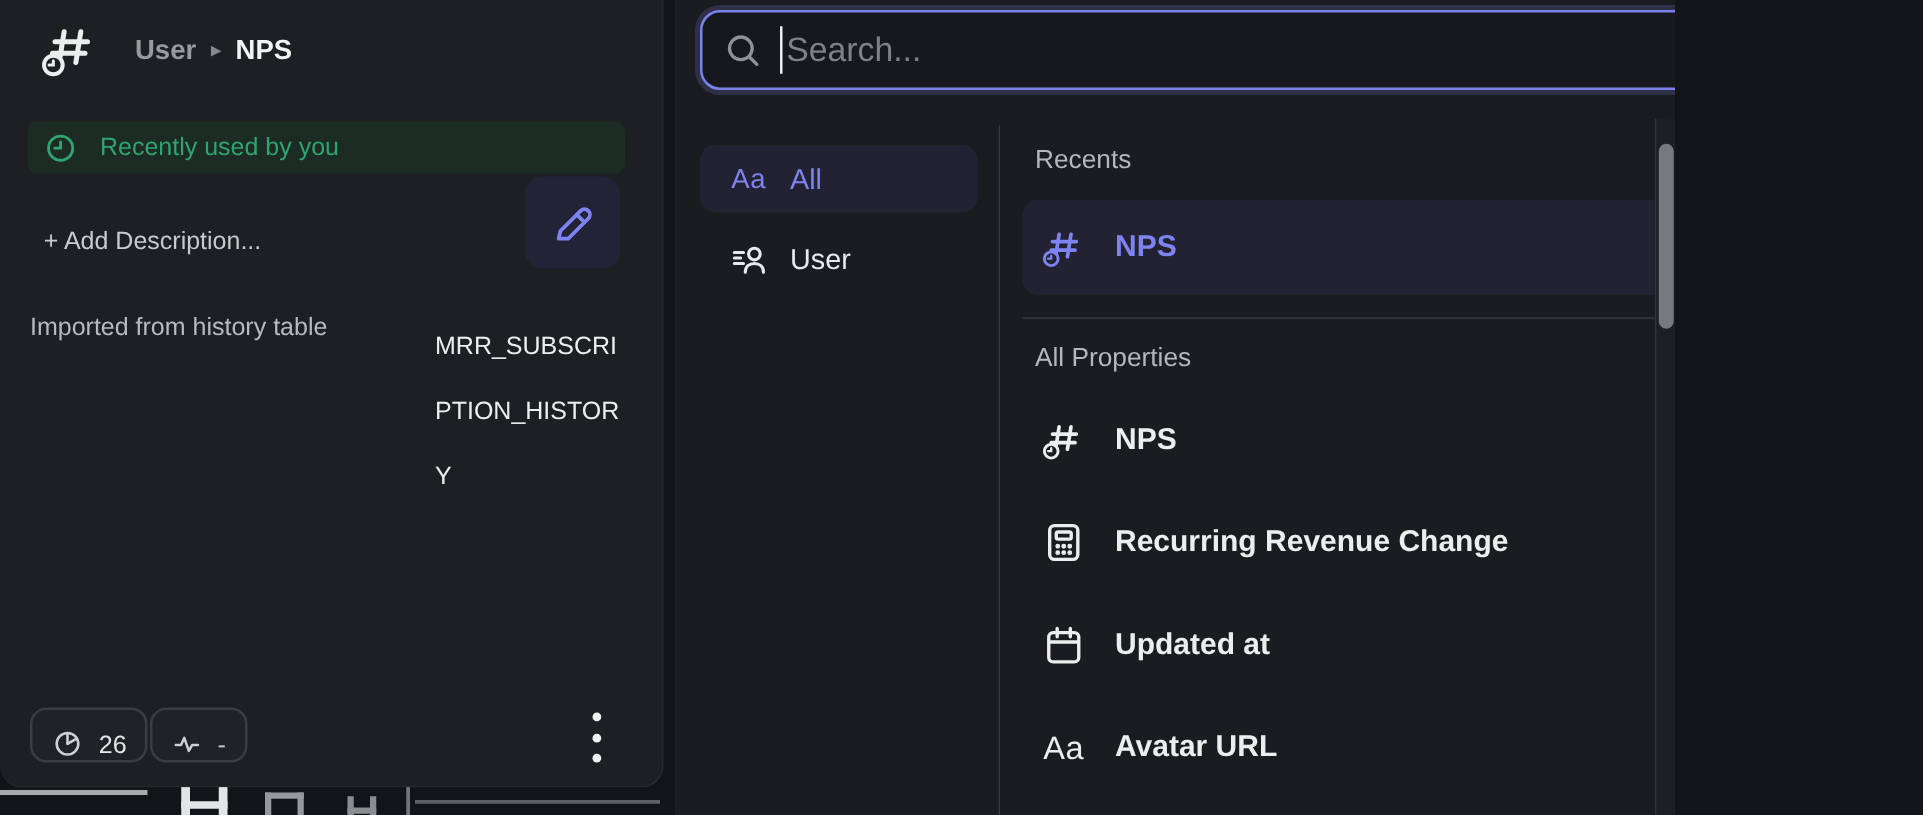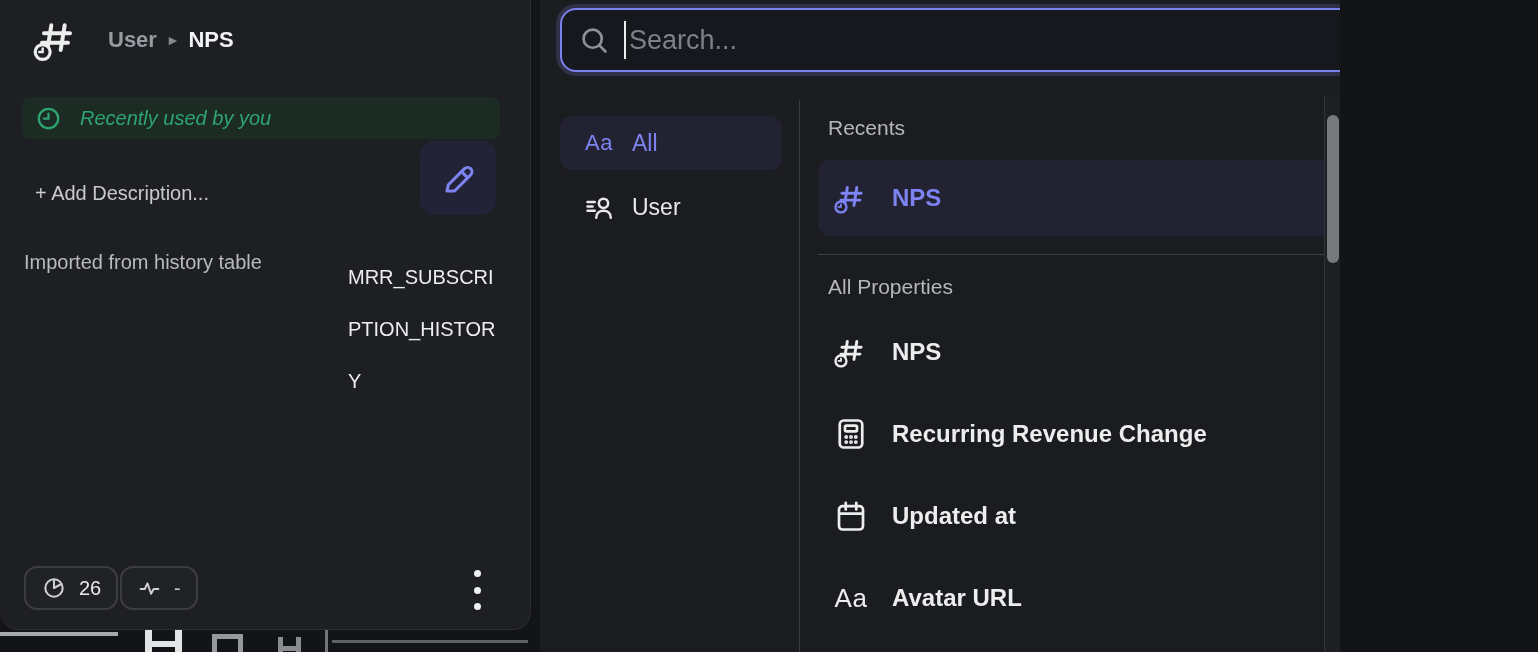--- a/index.html
+++ b/index.html
@@ -14,33 +14,33 @@
 
   .lp-header { position:absolute; left:32px; top:16px; display:flex; align-items:center; gap:28px; }
   .hash-icon { position:relative; color:#eceded; }
   .breadcrumb { display:flex; align-items:center; gap:12px; font-size:22px; font-weight:600; }
   .crumb-parent { color:#979aa0; }
   .crumb-sep { color:#85888e; font-size:15px; }
   .crumb-current { color:#f2f3f5; font-weight:700; }
 
   .badge { position:absolute; left:22px; top:97px; width:478px; height:42px;
     background:#1c2b23; border-radius:8px; display:flex; align-items:center; gap:18px;
-    padding:0 13px; color:#2ea571; font-size:20px;font-style:italic; }
+    padding:0 13px; color:#2ea571; font-size:20px; }
 
   .add-desc { position:absolute; left:35px; top:182px; font-size:20px; color:#c9cacd; }
 
   .pencil-btn { position:absolute; left:420px; top:141px; width:76px; height:74px;
     border-radius:14px; background:#222336; display:flex; align-items:center; justify-content:center;
     color:#7d84f2; cursor:pointer; }
 
   .imported { position:absolute; left:24px; top:251px; width:482px; display:flex; align-items:flex-start; }
   .imported-label { flex:1; color:#b8babe; font-size:20px; }
   .imported-value { width:158px; color:#eceded; font-size:20px; line-height:52px; word-break:break-all; }
 
-  .pill { position:absolute; top:566px; height:44px; display:flex; align-items:center; gap:12px;
+  .pill { position:absolute; top:566px; height:44px; display:flex; align-items:flex-end; gap:12px;
     padding:0 15px; border:2px solid #3c3d41; border-radius:13px; color:#e8e9eb; font-size:20px;
     background:#212226; cursor:pointer; }
   .pill-count { left:24px; }
   .pill-trend { left:120px; color:#c3c5c8; }
   .pill .icn { color:#cfd0d3; display:flex; }
 
   .kebab { position:absolute; left:468px; top:570px; width:18px; height:40px; display:flex;
     flex-direction:column; align-items:center; justify-content:space-between; cursor:pointer; }
   .kebab i { width:7px; height:7px; border-radius:50%; background:#f0f1f2; }
 

